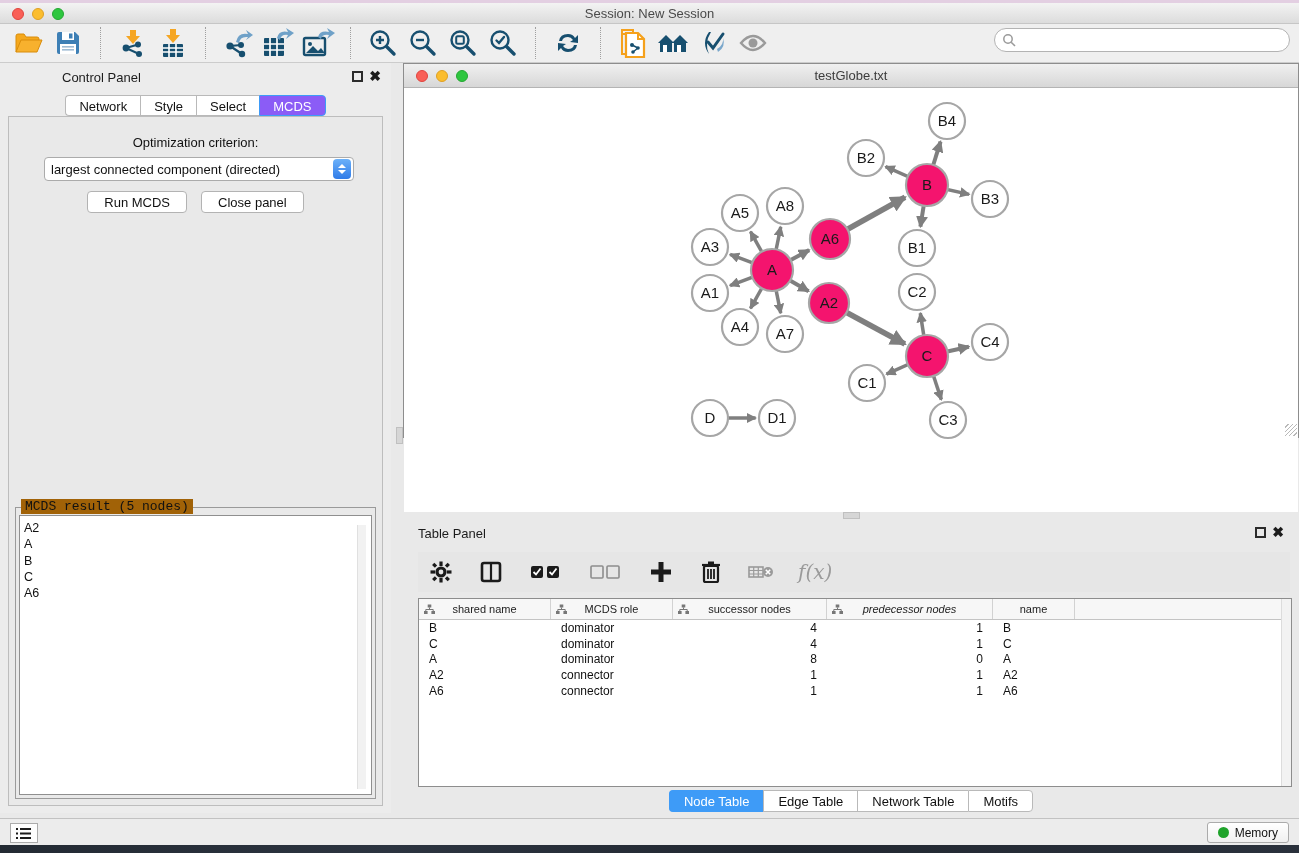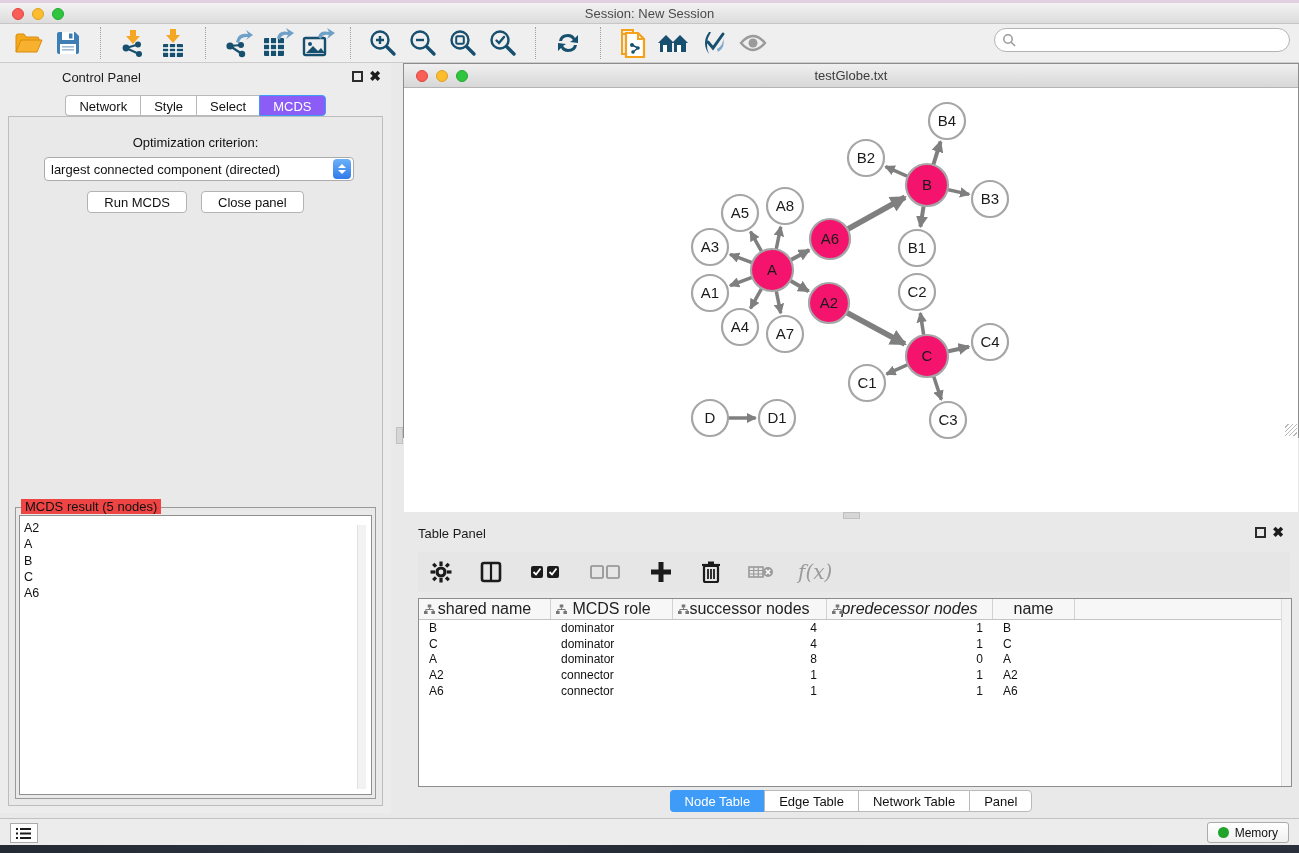--- a/index.html
+++ b/index.html
@@ -52,21 +52,21 @@
   .sel-spinner { width:18px; height:20px; margin-right:2px; border-radius:4px;
     background:linear-gradient(#6cb1f9,#2f7be8); display:flex; flex-direction:column;
     align-items:center; justify-content:center; gap:2px; }
   .sel-spinner .up { width:0; height:0; border-left:4px solid transparent; border-right:4px solid transparent; border-bottom:4px solid #fff; }
   .sel-spinner .dn { width:0; height:0; border-left:4px solid transparent; border-right:4px solid transparent; border-top:4px solid #fff; }
   .cp-buttons { position:absolute; left:0; top:74px; width:100%; display:flex; justify-content:center; gap:14px; }
   .btn { background:#ffffff; border:1px solid #b3b3b3; border-radius:4px; height:22px;
     padding:0 16px; font-size:13px; color:#111; display:flex; align-items:center; }
 
   .mcds-fieldset { position:absolute; left:6px; top:390px; width:361px; height:292px; }
-  .mcds-legend { position:absolute; left:6px; top:-8px; background:#ef4444; padding:0 4px; font-size:13px; color:#111; z-index:1;}
+  .mcds-legend { position:absolute; left:6px; top:-8px; background:#a16207; padding:0 4px; font-size:13px; color:#111; z-index:1;font-family:Liberation Mono, monospace;}
   .mcds-border { position:absolute; inset:0; border:1px solid #9a9a9a; }
   .mcds-list { position:absolute; left:4px; top:8px; right:4px; bottom:4px; background:#ffffff;
     border:1px solid #8f8f8f; overflow:hidden; }
   .mcds-list ul { list-style:none; padding:4px 0 0 4px; }
   .mcds-list li { font-size:12.5px; color:#111; line-height:16.3px; }
   .mcds-scroll { position:absolute; right:5px; top:9px; bottom:5px; width:9px; background:#f2f2f2; border-left:1px solid #e0e0e0; }
 
   
   .net-window { position:absolute; left:403px; top:63px; width:896px; height:375px;
     border:1px solid #8d8d8d; background:#ffffff; }
@@ -86,21 +86,21 @@
   .table-panel .win-close { right:15px; top:4px; }
   .tp-toolbar { position:absolute; left:15px; top:32px; width:872px; height:40px; background:#e6e6e6;
     display:flex; align-items:center; padding-left:10px; gap:24px; }
   .tp-btn { display:flex; align-items:center; justify-content:center; width:26px; height:26px; }
   .fx-label { font-family:"DejaVu Serif", serif; font-style:italic; font-size:20px; color:#9a9a9a; }
 
   .data-table { position:absolute; left:15px; top:78px; width:874px; height:189px;
     background:#ffffff; border:1px solid #8d8d8d; overflow:hidden; }
   .dt-header { display:flex; height:21px; background:#f7f7f7; border-bottom:1px solid #c4c4c4; }
   .th { position:relative; display:flex; align-items:center; justify-content:center;
-    border-right:1px solid #d2d2d2; font-size:16px; color:#222; }
+    border-right:1px solid #d2d2d2; font-size:11px; color:#222; }
   .th .hicon { position:absolute; left:5px; top:5px; }
   .tr { display:flex; height:15.7px; align-items:center; }
   .td { font-size:12px; color:#111; padding:0 10px; white-space:nowrap; overflow:hidden; }
   .td.right { text-align:right; }
   .dt-scroll { position:absolute; right:0; top:0; bottom:0; width:10px; background:#f2f2f2; border-left:1px solid #dcdcdc; }
 
   .tp-tabs { position:absolute; left:0; top:270px; width:100%; display:flex; justify-content:center; }
   .tp-tab { background:#ffffff; border:1px solid #b9b9b9; border-right:none; padding:3px 14px;
     font-size:13px; color:#111; height:22px; }
   .tp-tab:first-child { border-radius:4px 0 0 4px; }
@@ -560,21 +560,21 @@
             <div class="td" style="width: 82px;">A6</div>
           </div>
         </div>
       <div class="dt-scroll"></div>
     </div>
 
     <div class="tp-tabs">
       <div class="tp-tab active">Node Table</div>
       <div class="tp-tab">Edge Table</div>
       <div class="tp-tab">Network Table</div>
-      <div class="tp-tab">Panel</div>
+      <div class="tp-tab">Motifs</div>
     </div>
   </div>
 
   <div class="statusbar">
     <div class="list-btn">
       <svg width="16" height="13" viewBox="0 0 16 13">
           <g stroke="#1b1b1b" stroke-width="2">
             <line x1="4" y1="2" x2="15" y2="2"></line>
             <line x1="4" y1="6.5" x2="15" y2="6.5"></line>
             <line x1="4" y1="11" x2="15" y2="11"></line>

